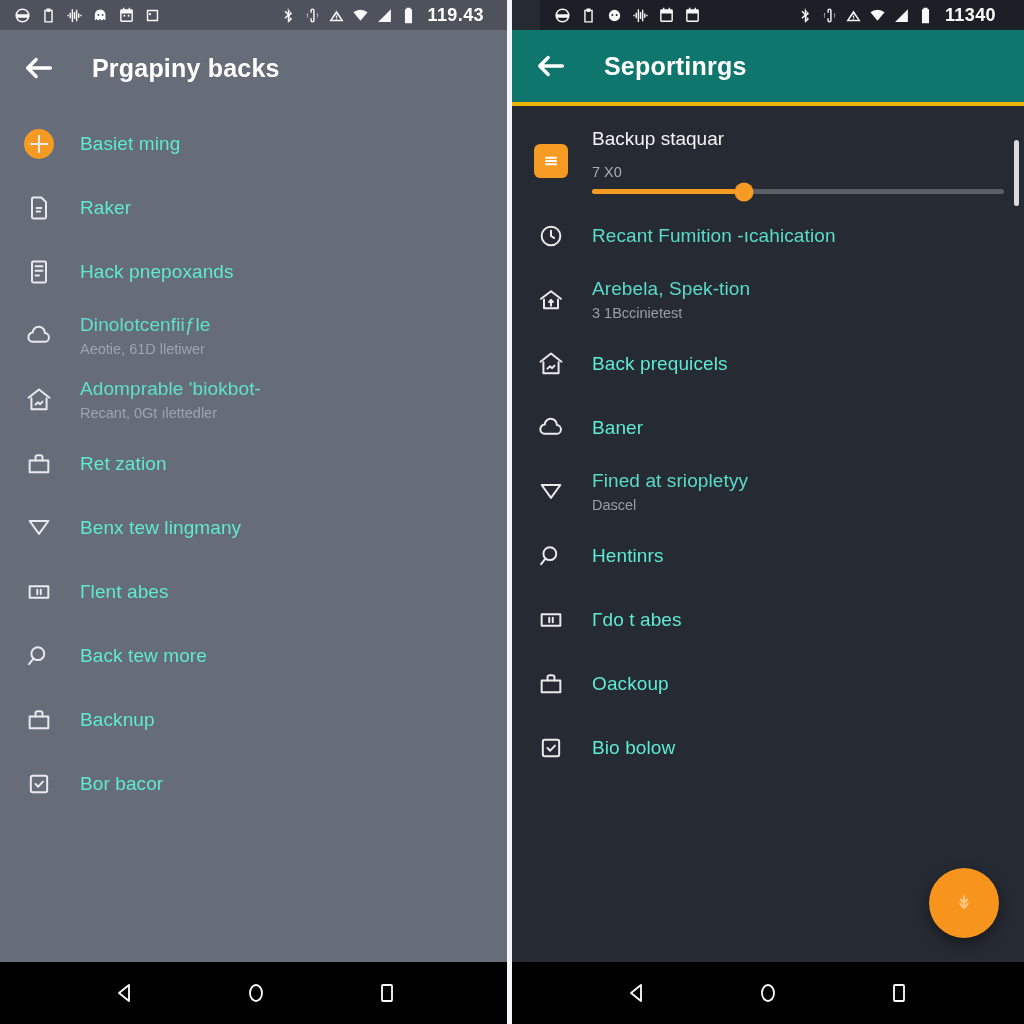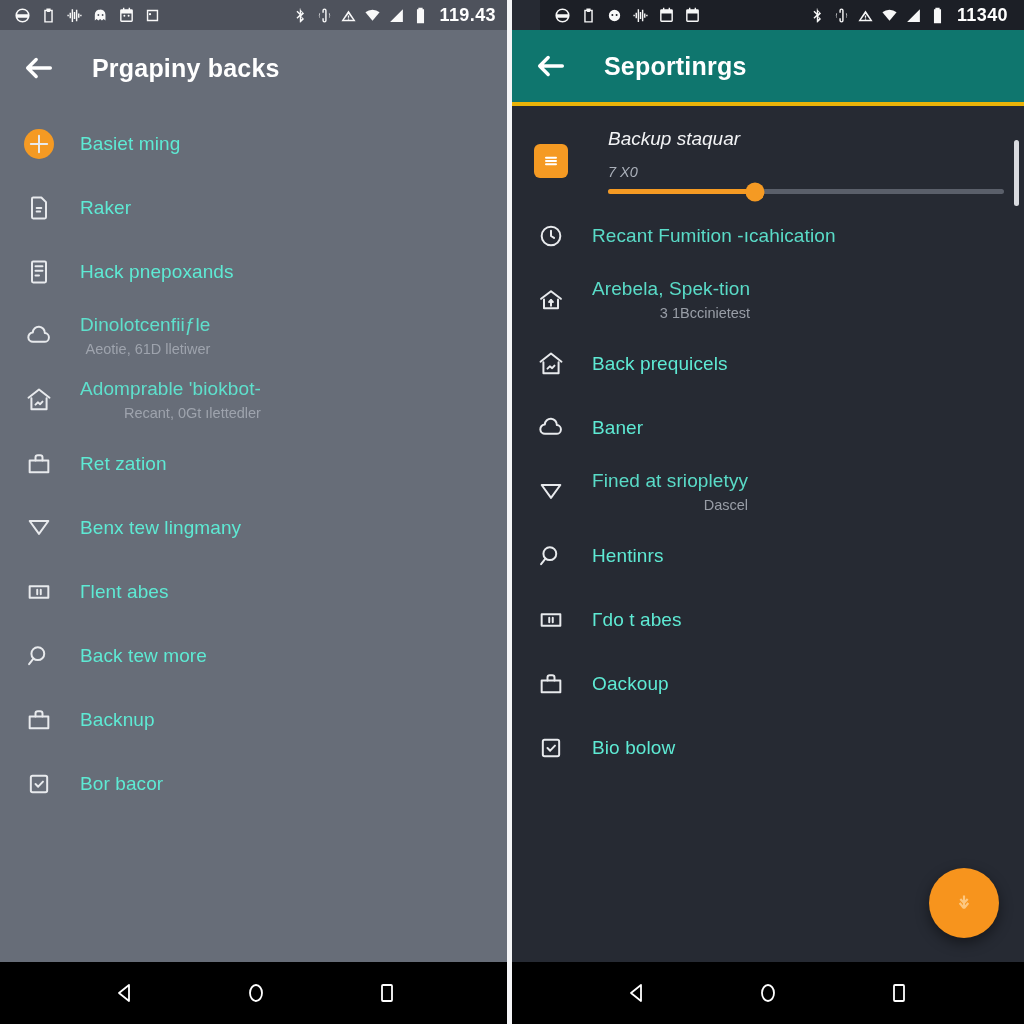--- a/index.html
+++ b/index.html
@@ -12,21 +12,21 @@
   #screen{ position:relative; width:1024px; height:1024px; display:flex; }
 
   
   .panel{ position:relative; width:512px; height:1024px; overflow:hidden; display:flex; flex-direction:column; }
   .panel.light{ background:#676d78; }
   .panel.dark { background:#262a33; }
 
   
   .statusbar{
     height:30px; flex:0 0 30px; display:flex; align-items:center;
-    padding:0 16px 0 14px; color:#fff;
+    padding:0 28px 0 14px; color:#fff;
   }
   .statusbar.light{ background:#4e525c; }
   .statusbar.dark { background:#1c1f26;margin-left:28px; }
   .sb-left{ display:flex; align-items:center; gap:9px; }
   .sb-right{ margin-left:auto; display:flex; align-items:center; gap:7px; }
   .sb-ico{ width:17px; height:17px; display:block; opacity:.97; }
   .sb-ico svg{ width:100%; height:100%; display:block; fill:#fff; }
   .sb-clock{ font-size:18px; font-weight:700; letter-spacing:.4px; margin-left:4px; color:#fff; }
 
   
@@ -45,37 +45,37 @@
   }
   .row .ico{ width:34px; height:34px; flex:0 0 34px; display:flex; align-items:center; justify-content:center; }
   .row .ico svg{ width:28px; height:28px; display:block; stroke:#e8eaed; fill:none; stroke-width:1.7; stroke-linecap:round; stroke-linejoin:round; }
   .row .txt{ margin-left:24px; display:flex; flex-direction:column; justify-content:center; }
   .row .title{ font-size:19px; color:#5eead4; line-height:1.25; letter-spacing:.1px; }
   .row .sub{ font-size:14.5px; color:#b9bec7; line-height:1.3; margin-top:3px; }
   .panel.light .row .sub{ color:#aeb3bc; }
 
   
   .fuzzy .title{ filter:blur(.45px); opacity:.92; }
-  .fuzzy .sub{ filter:blur(.5px); opacity:.78;text-align:right; }
+  .fuzzy .sub{ filter:blur(.5px); opacity:.78; }
 
   
   .plus-badge{
     width:30px; height:30px; border-radius:50%; background:#f59a23;
     display:flex; align-items:center; justify-content:center;
   }
   .plus-badge svg{ width:18px; height:18px; stroke:#fff; stroke-width:2.6; fill:none; }
 
   
   .slider-block{ display:flex; padding:16px 18px 10px 22px; }
   .slider-block .ico-sq{
     width:34px; height:34px; flex:0 0 34px; border-radius:6px; background:#f59a23;
     display:flex; align-items:center; justify-content:center; margin-top:16px;
   }
   .ico-sq svg{ width:20px; height:20px; stroke:#fff; stroke-width:2.4; stroke-linecap:round; }
-  .slider-body{ margin-left:40px; flex:1 1 auto;font-style:italic; }
+  .slider-body{ margin-left:24px; flex:1 1 auto; }
   .slider-label{ font-size:19px; color:#f2f3f5; }
   .slider-value{ font-size:14.5px; color:#aab0ba; margin-top:14px; filter:blur(.35px); }
   .slider-track{
     position:relative; height:5px; border-radius:3px; background:#5a5f6a;
     margin-top:9px; margin-right:2px;
   }
   .slider-fill{ position:absolute; left:0; top:0; bottom:0; border-radius:3px; background:#f59a23; }
   .slider-thumb{
     position:absolute; top:50%; width:19px; height:19px; border-radius:50%;
     background:#f59a23; transform:translate(-50%,-50%);

